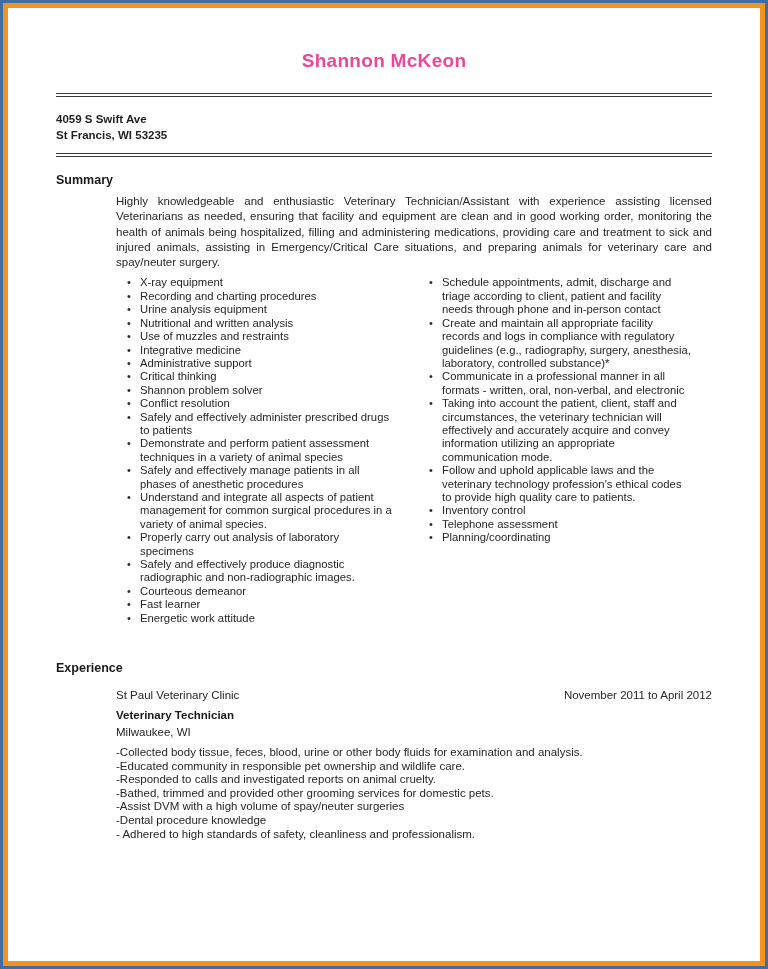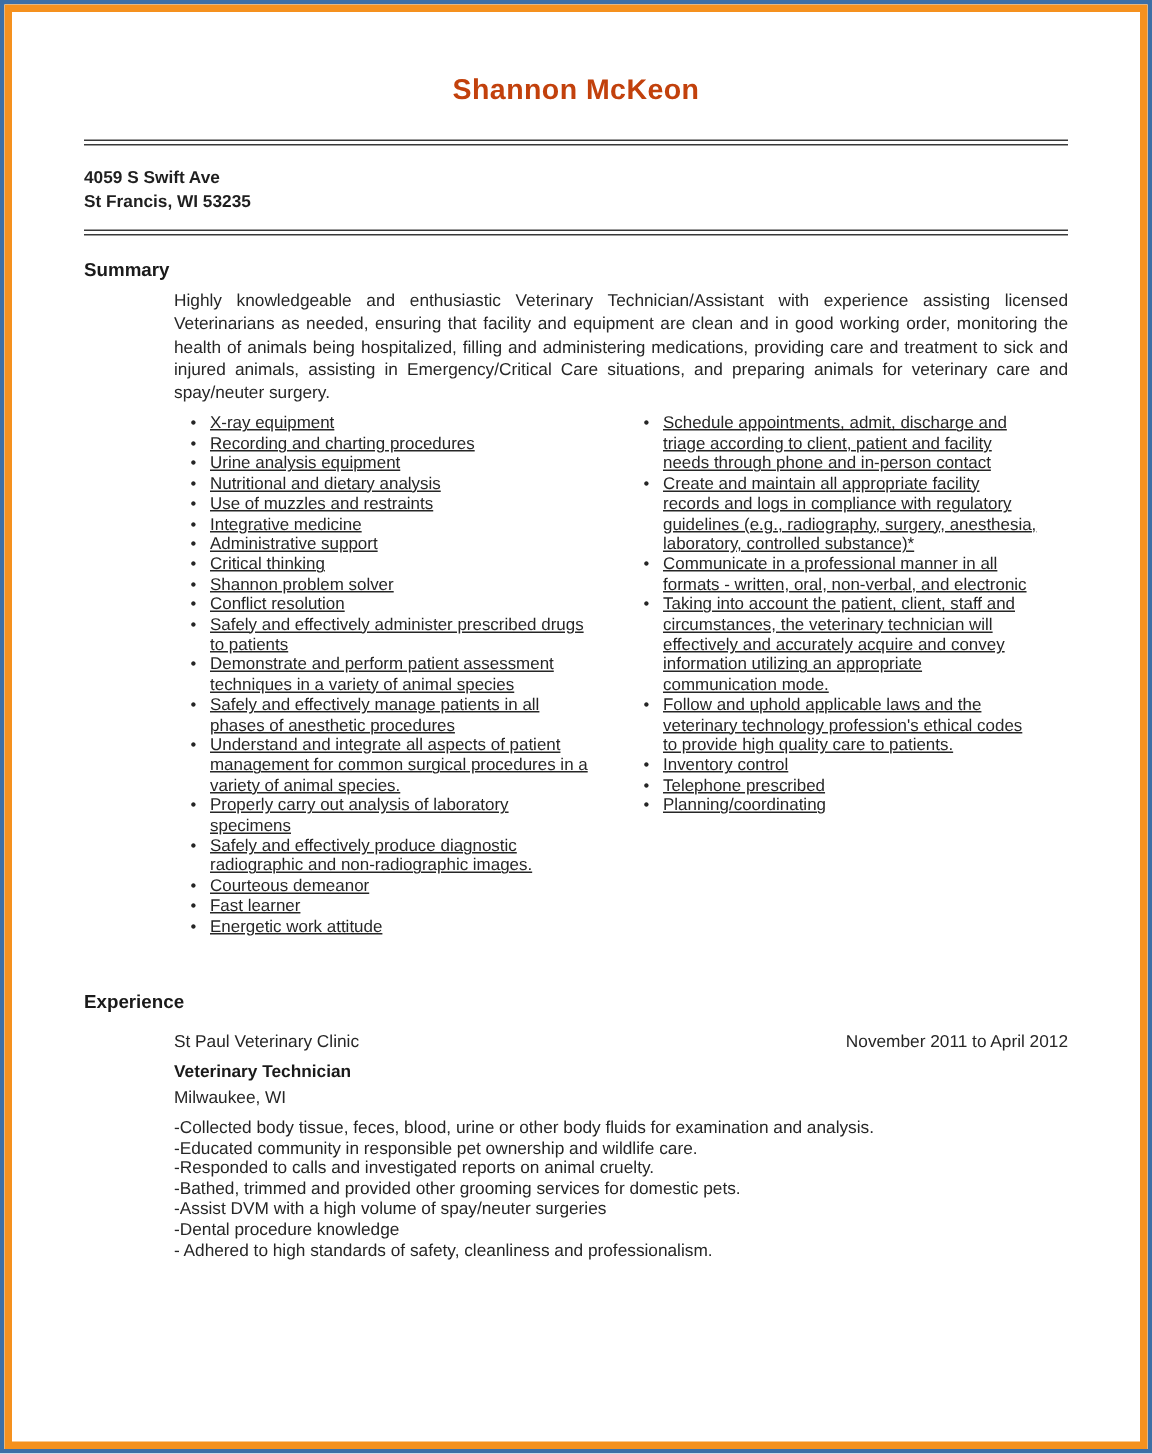--- a/index.html
+++ b/index.html
@@ -15,21 +15,21 @@
   }
   .page-inner {
     width: 100%; height: 100%;
     border: 5px solid #f5911e;
     background: #ffffff;
     padding: 40px 48px 0 48px;
     overflow: hidden;
   }
   .name {
     font-size: 19px; font-weight: bold; text-align: center;
-    line-height: 26px; color: #c2410c; letter-spacing: 0.3px;
+    line-height: 26px; color: #ec4899; letter-spacing: 0.3px;
   }
   .rule-double {
     height: 4px;
     border-top: 1px solid #3a3a3a;
     border-bottom: 1px solid #3a3a3a;
   }
   .rule-1 { margin-top: 19px; }
   .rule-2 { margin-top: 10px; }
   .contact-row {
     margin-top: 14px;
@@ -48,21 +48,21 @@
     font-size: 11.5px; line-height: 15.3px;
     text-align: justify;
   }
   .heading-highlights { margin-top: 24px; }
   .columns {
     margin-top: 6px; margin-left: 68px;
     display: flex; align-items: flex-start;
   }
   ul.bullets {
     list-style: none;
-    font-size: 11.3px; line-height: 13.4px; text-decoration: underline;
+    font-size: 11.3px; line-height: 13.4px;
   }
   ul.bullets li {
     position: relative;
     padding-left: 16px;
   }
   ul.bullets li::before {
     content: "\2022";
     position: absolute; left: 3px; top: 0;
     font-size: 11px;
   }
@@ -109,21 +109,21 @@
     <div class="rule-double rule-2"></div>
 
     <div class="section-heading heading-summary">Summary</div>
     <p class="summary-text">Highly knowledgeable and enthusiastic Veterinary Technician/Assistant with experience assisting licensed Veterinarians as needed, ensuring that facility and equipment are clean and in good working order, monitoring the health of animals being hospitalized, filling and administering medications, providing care and treatment to sick and injured animals, assisting in Emergency/Critical Care situations, and preparing animals for veterinary care and spay/neuter surgery.</p>
 
     <div class="columns">
       <ul class="bullets col-left">
           <li>X-ray equipment</li>
           <li>Recording and charting procedures</li>
           <li>Urine analysis equipment</li>
-          <li>Nutritional and dietary analysis</li>
+          <li>Nutritional and written analysis</li>
           <li>Use of muzzles and restraints</li>
           <li>Integrative medicine</li>
           <li>Administrative support</li>
           <li>Critical thinking</li>
           <li>Shannon problem solver</li>
           <li>Conflict resolution</li>
           <li>Safely and effectively administer prescribed drugs to patients</li>
           <li>Demonstrate and perform patient assessment techniques in a variety of animal species</li>
           <li>Safely and effectively manage patients in all phases of anesthetic procedures</li>
           <li>Understand and integrate all aspects of patient management for common surgical procedures in a variety of animal species.</li>
@@ -133,21 +133,21 @@
           <li>Fast learner</li>
           <li>Energetic work attitude</li>
         </ul>
       <ul class="bullets col-right">
           <li>Schedule appointments, admit, discharge and triage according to client, patient and facility needs through phone and in-person contact</li>
           <li>Create and maintain all appropriate facility records and logs in compliance with regulatory guidelines (e.g., radiography, surgery, anesthesia, laboratory, controlled substance)*</li>
           <li>Communicate in a professional manner in all formats - written, oral, non-verbal, and electronic</li>
           <li>Taking into account the patient, client, staff and circumstances, the veterinary technician will effectively and accurately acquire and convey information utilizing an appropriate communication mode.</li>
           <li>Follow and uphold applicable laws and the veterinary technology profession's ethical codes to provide high quality care to patients.</li>
           <li>Inventory control</li>
-          <li>Telephone prescribed</li>
+          <li>Telephone assessment</li>
           <li>Planning/coordinating</li>
         </ul>
     </div>
 
     <div class="section-heading heading-experience">Experience</div>
     <div class="job-row">
       <span>St Paul Veterinary Clinic</span>
       <span>November 2011 to April 2012</span>
     </div>
     <div class="job-title">Veterinary Technician</div>

